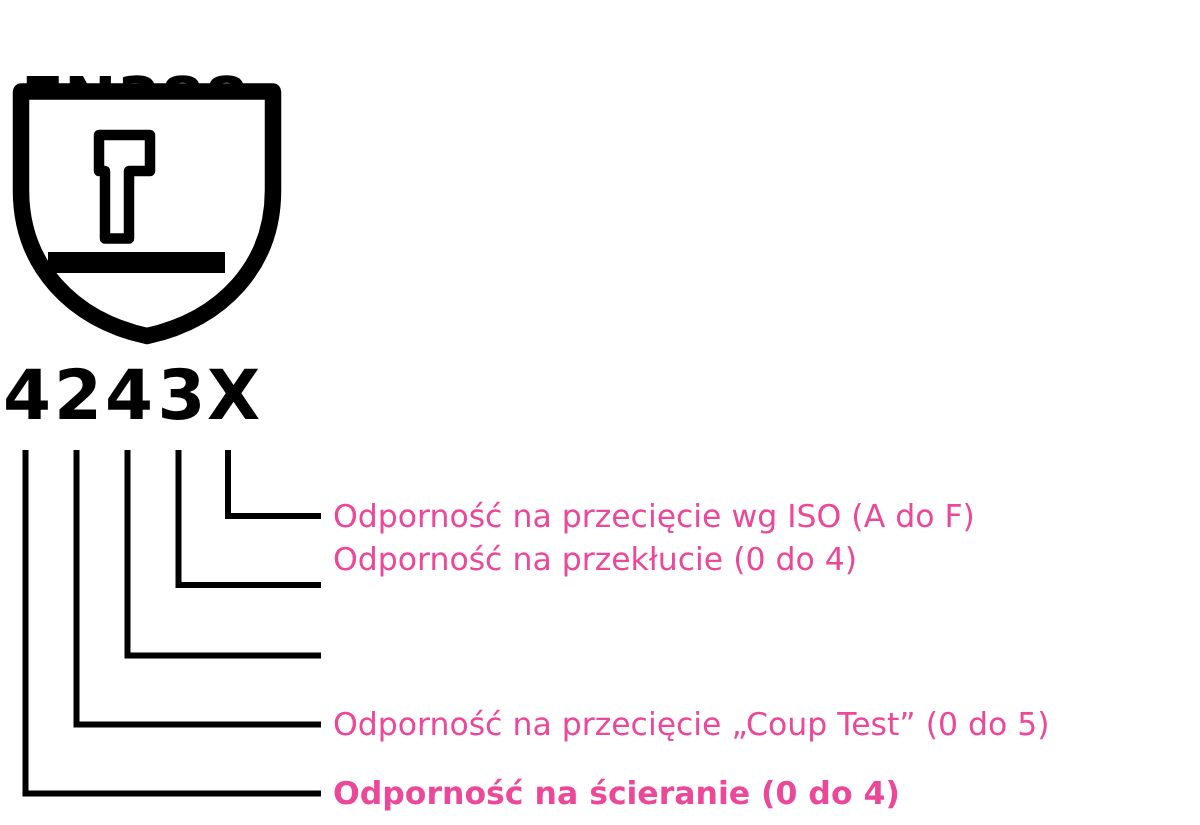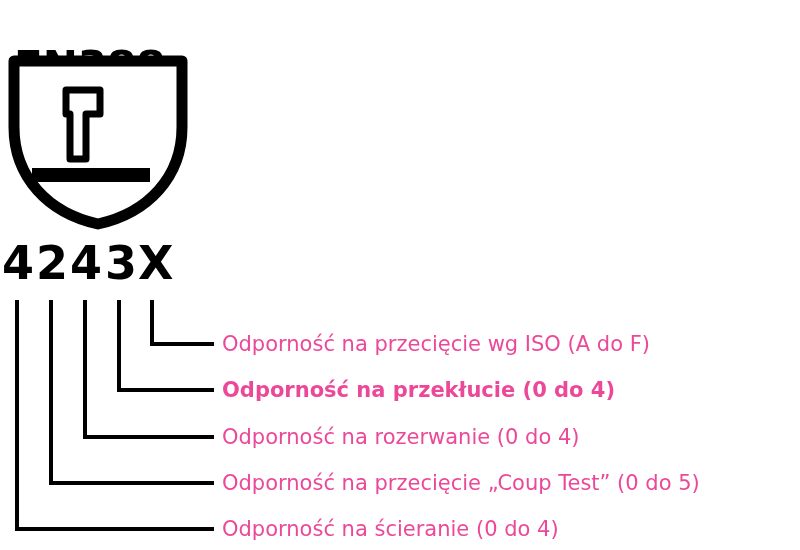--- a/index.html
+++ b/index.html
@@ -65,24 +65,24 @@
     height: 550px;
   }
   .legend-text {
     position: absolute;
     font-size: 21px;
     line-height: 1;
     white-space: nowrap;
     color: #ec4899;
   }
   .legend-0 { left: 222px; top: 334px; }
-  .legend-1 { left: 222px; top: 380px; font-weight: bold; }
+  .legend-1 { left: 222px; top: 363px; }
   .legend-2 { left: 222px; top: 427px; }
   .legend-3 { left: 222px; top: 473px; text-align: center; }
-  .legend-4 { left: 222px; top: 519px; }
+  .legend-4 { left: 222px; top: 519px; font-weight: bold; }
 </style>
 </head>
 <body>
 
 <div id="stage">
 
   <div class="std-title">EN388</div>
 
   <div class="shield-wrap">
     <svg viewBox="0 0 180 175" width="180" height="175">
@@ -107,17 +107,16 @@
       <path d="M152 300 L152 344 L214 344"></path>
       <path d="M119 300 L119 390 L214 390"></path>
       <path d="M85 300 L85 437 L214 437"></path>
       <path d="M51 300 L51 483 L214 483"></path>
       <path d="M17 300 L17 529 L214 529"></path>
     </g>
   </svg>
 
   <div class="legend-text legend-0">Odporność na przecięcie wg ISO (A do F)</div>
   <div class="legend-text legend-1">Odporność na przekłucie (0 do 4)</div>
-  <div class="legend-text legend-2">Odporność na rozerwanie (0 do 4)</div>
   <div class="legend-text legend-3">Odporność na przecięcie „Coup Test” (0 do 5)</div>
   <div class="legend-text legend-4">Odporność na ścieranie (0 do 4)</div>
 
 </div>
 
 </body></html>

